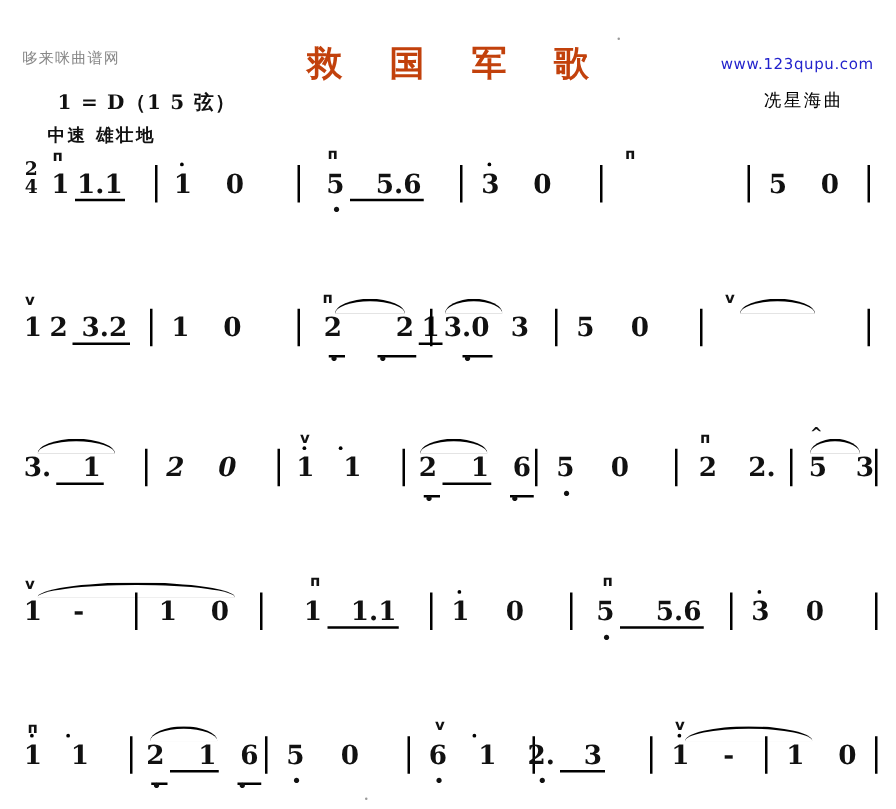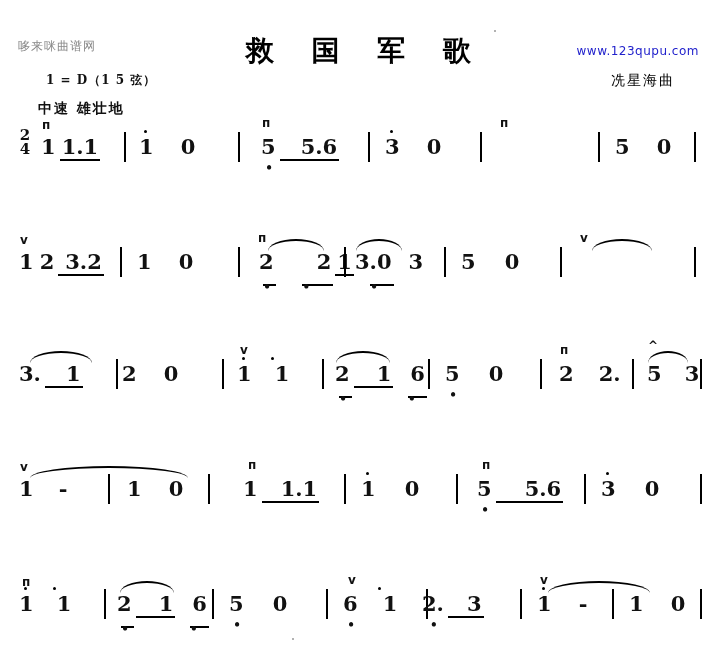--- a/index.html
+++ b/index.html
@@ -47,38 +47,38 @@
     position: absolute;
     left: 0;
     top: 32px;
     width: 717px;
     text-align: center;
     font-family: "DejaVu Serif", serif;
     font-weight: bold;
     font-size: 28px;
     letter-spacing: 14px;
     text-indent: 14px;
-    color: #000000;
+    color: #c2410c;
   }
   .composer {
     position: absolute;
     right: 42px;
     top: 72px;
     font-family: "DejaVu Serif", serif;
     font-size: 14px;
     letter-spacing: 2px;
     color: #000;
     white-space: nowrap;
   }
   .keyline {
     position: absolute;
     left: 46px;
     top: 72px;
     font-family: "DejaVu Serif", serif;
-    font-size: 12px;
+    font-size: 16px;
     font-weight: bold;
     letter-spacing: 1px;
     white-space: nowrap;
   }
   .tempo {
     position: absolute;
     left: 38px;
     top: 100px;
     font-family: "DejaVu Serif", serif;
     font-size: 14px;
@@ -283,21 +283,21 @@
     <div class="endbar" style="left:694px;"></div>
   </div>
 
   <div class="row row-3">
     <div class="slur" style="left:30px; top:6px; width:62px;"></div>
     <div class="grp" style="left:16px;">
       <span class="n">3.</span><span class="n u1" style="padding-left:22px;">1</span>
     </div>
     <div class="bar" style="left:116px;"></div>
 
-    <div class="grp" style="left:119px;">
+    <div class="grp" style="left:130px;font-style:italic;">
       <span class="n">2</span><span class="n" style="padding-left:24px;">0</span>
     </div>
     <div class="bar" style="left:222px;"></div>
 
     <div class="bow" style="left:240px; top:0px;">v</div>
     <div class="grp" style="left:234px;">
       <span class="n up">1</span><span class="n up" style="padding-left:20px;">1</span>
     </div>
     <div class="bar" style="left:322px;"></div>
 

